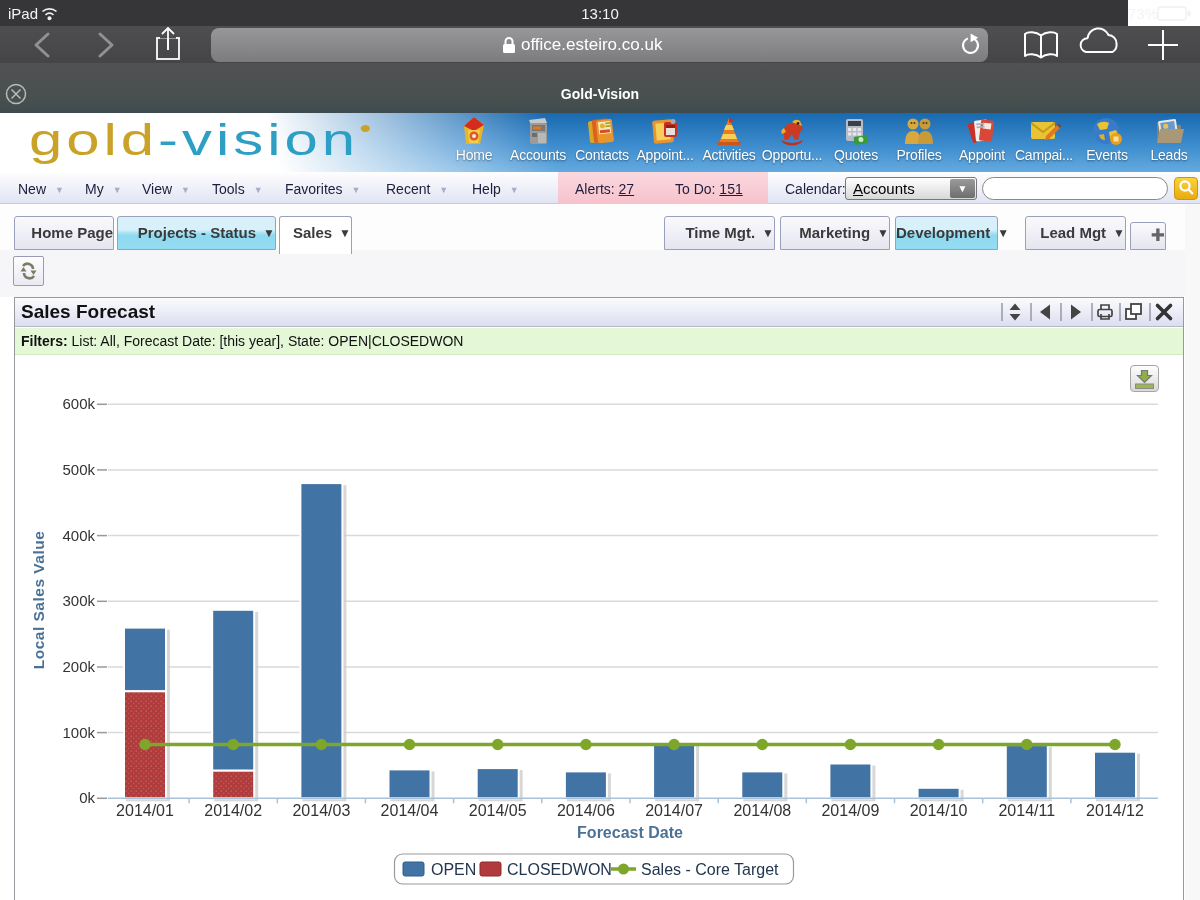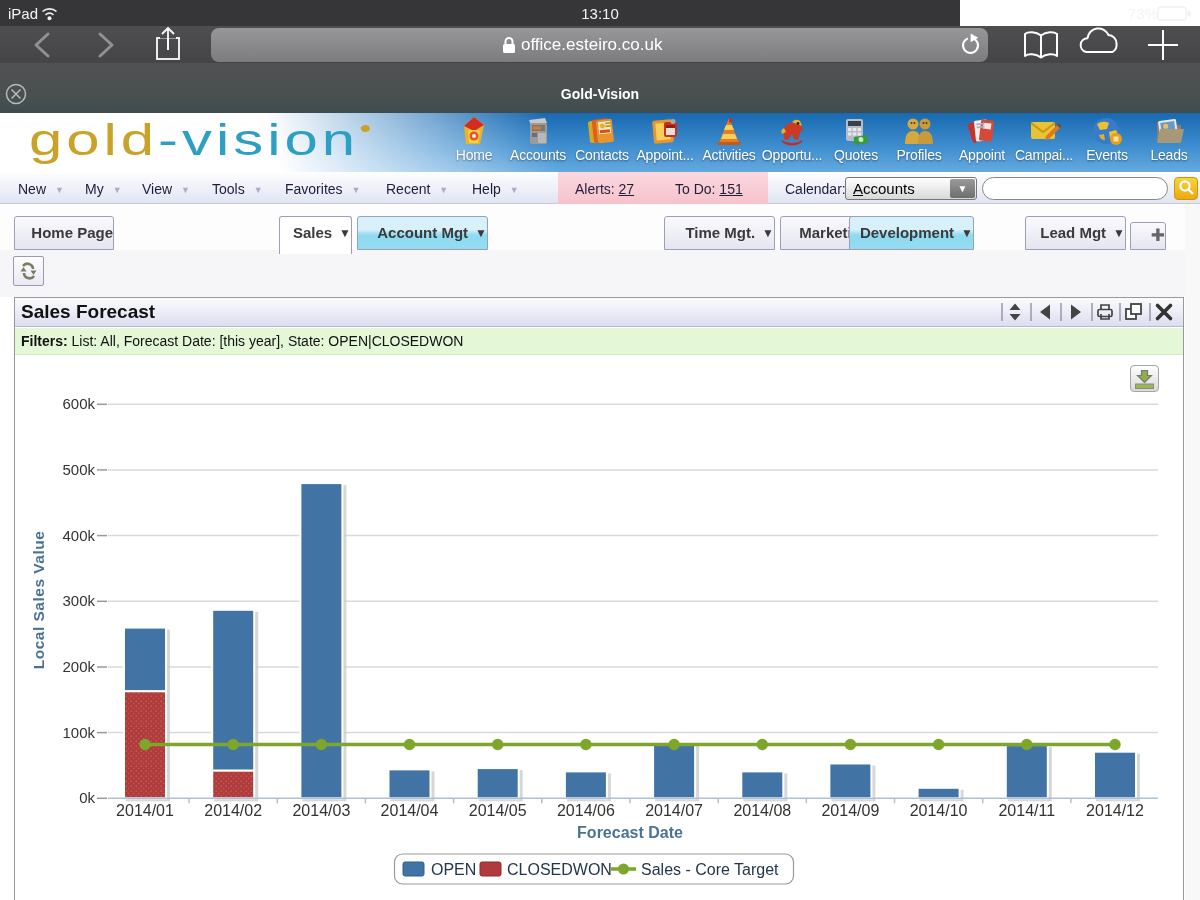--- a/index.html
+++ b/index.html
@@ -1,19 +1,19 @@
 <!DOCTYPE html>
 <html><head>
 <meta charset="utf-8">
 <style>
   * { margin:0; padding:0; box-sizing:border-box; }
   html,body { width:1200px; height:900px; overflow:hidden; font-family:"Liberation Sans", sans-serif; background:#fff; }
   .abs { position:absolute; }
   
-  #statusbar { left:0; top:0; width:960px; height:26px; background:#363638; color:#f4f4f4; font-size:15px; }
+  #statusbar { left:0; top:0; width:1128px; height:26px; background:#363638; color:#f4f4f4; font-size:15px; }
   #toolbar { left:0; top:26px; width:1200px; height:37px; background:linear-gradient(#4e4e50,#454547); }
   #urlbar { left:211px; top:28px; width:777px; height:34px; border-radius:8px;
             background:linear-gradient(#97979a,#7c7c7f); color:#fff; font-size:17px; text-align:center; line-height:34px; }
   #browtabs { left:0; top:63px; width:1200px; height:50px;
               background:linear-gradient(#515152,#48504f 72%,#3e4b4f); color:#fff; }
   #gvtabtitle { left:0; top:86px; width:1200px; text-align:center; font-size:14px; font-weight:bold; color:#fff; }
   
   #gvheader { left:0; top:113px; width:1200px; height:59px;
      background:linear-gradient(76deg,#ffffff 0 23%,rgba(255,255,255,0) 46%),
                 linear-gradient(#1969b0,#3f8ecf 58%,#65aadf);
@@ -225,25 +225,25 @@
   <span class="abs" style="left:845px;top:5px;width:132px;height:23px;border:1px solid #777;border-radius:3px;background:linear-gradient(#fff,#d8d8d8);font-size:15px;line-height:21px;color:#000"><span style="margin-left:7px"><u>A</u>ccounts</span>
     <span class="abs" style="right:1px;top:1px;width:25px;height:19px;border-radius:2px;background:linear-gradient(#9a9a9a,#6e6e6e);color:#fff;text-align:center;font-size:10px;line-height:19px">▼</span>
   </span>
   <span class="abs" style="left:982px;top:5px;width:186px;height:23px;border:1px solid #888;border-radius:12px;background:#fff"></span>
   <span class="abs" style="left:1174px;top:5px;width:24px;height:23px;border:1px solid #c9980f;border-radius:4px;background:linear-gradient(#f9d43b,#eaa911)"></span>
 </div>
 
 <div class="abs" id="tabstrip">
   <div id="stripbase"></div>
   <div class="tab" style="left:14px;width:100px">Home Page</div>
+  <div class="tab cyan" style="left:117px;width:159px">Projects - Status<span class="arr">▼</span></div>
   <div class="tab active" style="left:279px;width:73px">Sales<span class="arr">▼</span></div>
-  <div class="tab cyan" style="left:357px;width:131px">Account Mgt<span class="arr">▼</span></div>
   <div class="tab" style="left:664px;width:111px">Time Mgt.<span class="arr">▼</span></div>
   <div class="tab" style="left:780px;width:110px">Marketing<span class="arr">▼</span></div>
-  <div class="tab cyan" style="left:849px;width:125px">Development<span class="arr">▼</span></div>
+  <div class="tab cyan" style="left:895px;width:103px">Development<span class="arr">▼</span></div>
   <div class="tab" style="left:1025px;width:101px">Lead Mgt<span class="arr">▼</span></div>
   <div class="tab" style="left:1130px;top:18px;width:36px;height:28px;line-height:26px;color:#666;font-size:17px;font-weight:normal">✚</div>
 </div>
 <div class="abs" id="refbtn"></div>
 
 <div class="abs" id="panel"></div>
 <div class="abs" id="phead"><span style="margin-left:6px">Sales Forecast</span></div>
 <div class="abs" id="pfilters"><span style="margin-left:6px"><b>Filters:</b> List: All, Forecast Date: [this year], State: OPEN|CLOSEDWON</span></div>
 <div class="abs" id="rightstrip"></div>
 <div class="abs" id="dlbtn"></div>

